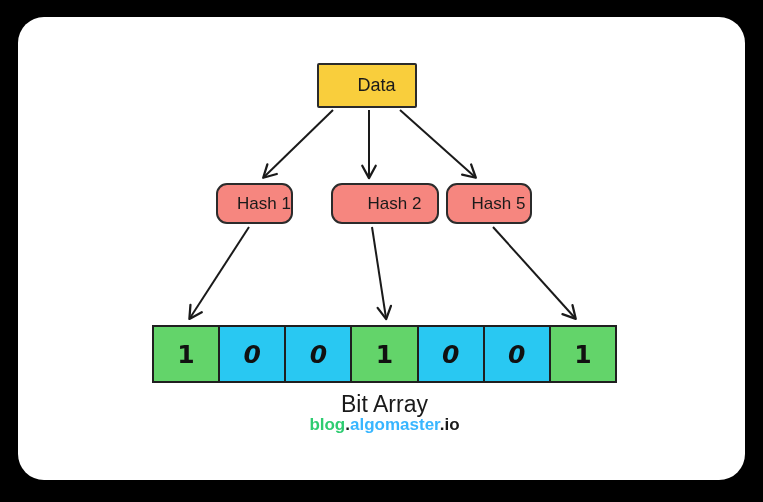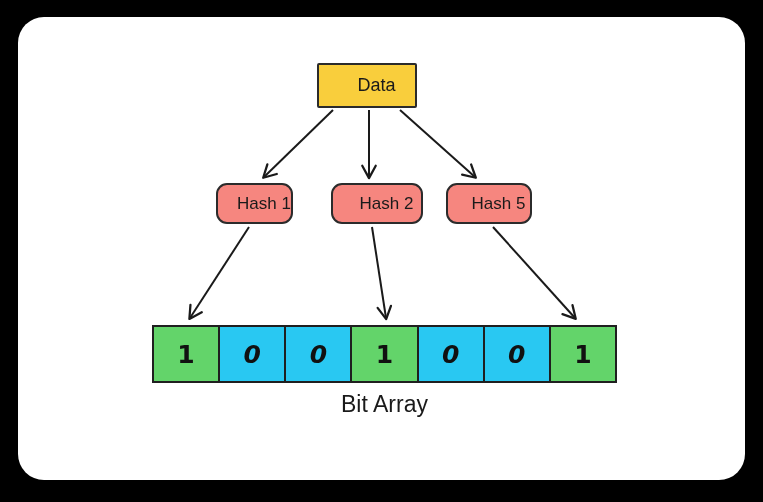--- a/index.html
+++ b/index.html
@@ -11,21 +11,21 @@
   body{font-family:"Liberation Sans",sans-serif;background:var(--bg);}
   .stage{position:relative;width:763px;height:502px;background:var(--bg);overflow:hidden;}
   .card{position:absolute;left:18px;top:17px;width:727px;height:463px;background:var(--card);border-radius:26px;}
   .arrow-layer{position:absolute;left:0;top:0;width:763px;height:502px;pointer-events:none;}
   .node{position:absolute;display:flex;align-items:center;justify-content:center;
         border:2px solid #2b2b2b;color:var(--ink);box-sizing:border-box;padding-left:19px;}
   .data-node{left:317px;top:63px;width:100px;height:45px;background:var(--data-fill);
         border-radius:2px;font-size:18px;}
   .hash-node{top:183px;height:41px;background:var(--hash-fill);border-radius:11px;font-size:17px;}
   .hash-1{left:216px;width:77px;}
-  .hash-2{left:331px;width:92px;}
+  .hash-2{left:331px;width:108px;}
   .hash-3{left:446px;width:86px;}
   .bit-array{position:absolute;left:152px;top:325px;width:465px;height:58px;display:flex;}
   .cell{flex:1;display:flex;align-items:center;justify-content:center;
         border:2px solid #1f1f1f;margin-left:-2px;box-sizing:border-box;
         font-family:"DejaVu Sans",sans-serif;font-weight:600;font-size:25px;color:#111;}
   .cell:first-child{margin-left:0;}
   .cell[data-bit="1"]{background:var(--bit-one);}
   .cell[data-bit="0"]{background:var(--bit-zero);font-style:italic;}
   .caption{position:absolute;left:152px;top:391px;width:465px;text-align:center;
         font-size:23px;color:var(--ink);}
@@ -71,13 +71,14 @@
     <div class="cell" data-bit="0">0</div>
     <div class="cell" data-bit="0">0</div>
     <div class="cell" data-bit="1">1</div>
     <div class="cell" data-bit="0">0</div>
     <div class="cell" data-bit="0">0</div>
     <div class="cell" data-bit="1">1</div>
   </div>
 
   <div class="caption">Bit Array</div>
 
+  <div class="branding"><span style="color: rgb(46, 204, 113);">blog</span><span style="color: rgb(26, 26, 26);">.</span><span style="color: rgb(56, 182, 255);">algomaster</span><span style="color: rgb(26, 26, 26);">.io</span></div>
 </div>
 
 </body></html>

